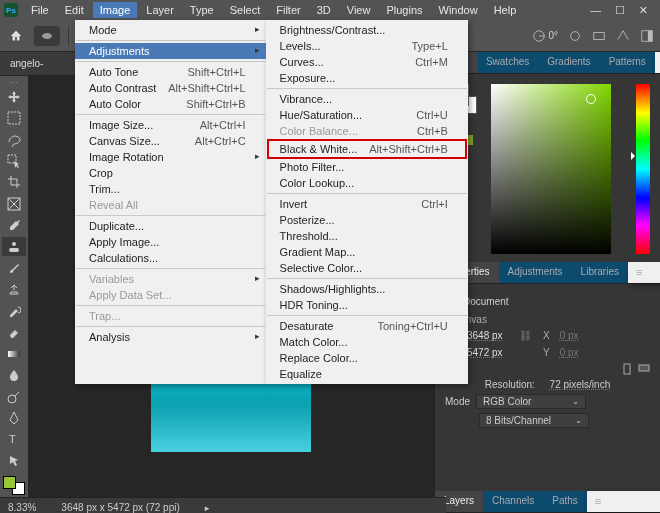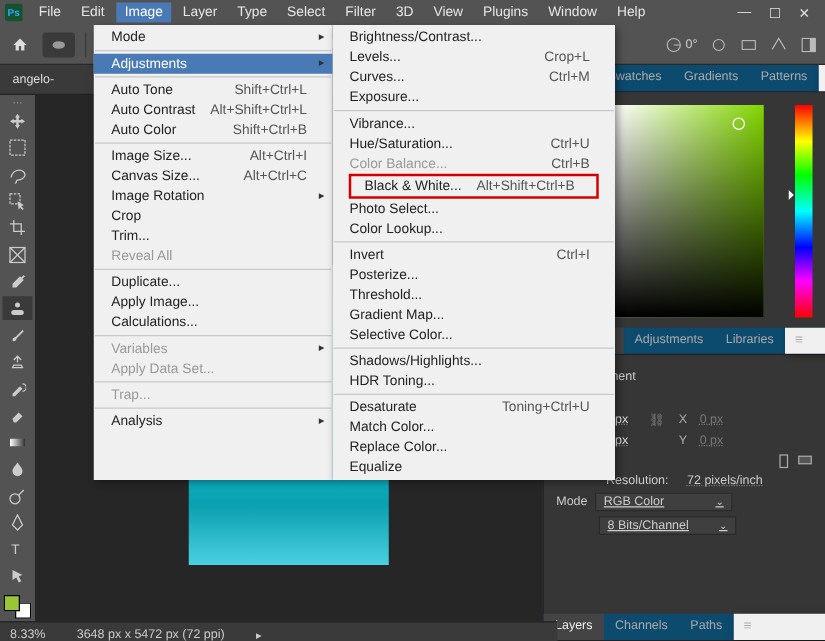--- a/index.html
+++ b/index.html
@@ -59,37 +59,37 @@
 .picker { position: absolute; top: 10px; left: 56px; width: 120px; height: 170px; background: linear-gradient(to bottom, rgba(0,0,0,0) 0%, #000 100%), linear-gradient(to right, #fff 0%, #81d500 100%); }
 .picker .circle { position: absolute; top: 10px; right: 15px; width: 10px; height: 10px; border: 1px solid #fff; border-radius: 50%; }
 .hue { position: absolute; top: 10px; right: 10px; width: 14px; height: 170px; background: linear-gradient(to bottom, #f00 0%, #ff0 17%, #0f0 33%, #0ff 50%, #00f 67%, #f0f 83%, #f00 100%); }
 .hue .ptr { position: absolute; top: 68px; left: -5px; border: 4px solid transparent; border-left-color: #fff; }
 
 .props-body { padding: 6px 10px; font-size: 10px; color: #ccc; }
 .props-body .row { display: flex; align-items: center; gap: 6px; margin: 4px 0; }
 .props-body .sect { color: #aaa; margin: 6px 0 4px; display: flex; align-items: center; gap: 4px; }
 .props-body .lbl { width: 12px; text-align: right; color: #aaa; }
 .props-body .val { min-width: 50px; padding: 1px 4px; color: #ddd; text-decoration: underline dotted #777; }
-.props-body .dd { background: #3f3f3f; border: 1px solid #2a2a2a; padding: 1px 6px; display: flex; align-items: center; justify-content: space-between; min-width: 110px; text-decoration: underline; }
+.props-body .dd { background: #3f3f3f; border: 1px solid #2a2a2a; padding: 1px 6px; display: flex; align-items: center; justify-content: space-between; min-width: 110px; }
 .props-body .link { color: #888; }
 
 
 .status { position: absolute; left: 0; bottom: 0; right: 214px; height: 16px; background: #3a3a3a; display: flex; align-items: flex-end; gap: 25px; padding: 0 8px; font-size: 10px; color: #ccc; border-top: 1px solid #222; }
 
 
 .menu-wrap { position: absolute; top: 20px; left: 75px; display: flex; z-index: 50; }
 .menu { background: #f0f0f0; color: #222; box-shadow: 2px 2px 6px rgba(0,0,0,.4); min-width: 157px; padding: 2px 0; font-size: 11px; }
 .menu .mi { display: flex; justify-content: space-between; padding: 2px 20px 2px 14px; white-space: nowrap; position: relative; }
 .menu .mi .sc { color: #555; margin-left: 12px; }
 .menu .mi.sub::after { content: "▸"; position: absolute; right: 6px; font-size: 9px; color: #333; }
 .menu .mi.dis { color: #999; }
 .menu .mi.hl { background: #4a7ab5; color: #fff; }
 .menu .hr { height: 1px; background: #c8c8c8; margin: 2px 1px; }
 .menu.sub { min-width: 170px; }
-.menu .mi.boxed { border: 2px solid #d40000; margin: 0 13px; padding: 2px 17px 2px 11px; }
+.menu .mi.boxed { border: 2px solid #d40000; margin: 0 1px; padding: 2px 17px 2px 11px; }
 
 svg { display: block; }
 </style>
 </head>
 <body>
 
 <div class="menubar">
   <div class="ps">Ps</div>
   <div id="menubar-items" style="display: contents;"><span class="m">File</span><span class="m">Edit</span><span class="m open">Image</span><span class="m">Layer</span><span class="m">Type</span><span class="m">Select</span><span class="m">Filter</span><span class="m">3D</span><span class="m">View</span><span class="m">Plugins</span><span class="m">Window</span><span class="m">Help</span></div>
   <div class="win-ctrl">
@@ -435,21 +435,21 @@
       <div class="mi sub">
         <span>Analysis</span>
       </div>
     </div>
   <div class="menu sub" id="adj-menu">
       <div class="mi">
         <span>Brightness/Contrast...</span>
       </div>
       <div class="mi">
         <span>Levels...</span>
-        <span class="sc">Crop+L</span>
+        <span class="sc">Type+L</span>
       </div>
       <div class="mi">
         <span>Curves...</span>
         <span class="sc">Ctrl+M</span>
       </div>
       <div class="mi">
         <span>Exposure...</span>
       </div>
       <div class="hr"></div>
       <div class="mi">
@@ -461,21 +461,21 @@
       </div>
       <div class="mi dis">
         <span>Color Balance...</span>
         <span class="sc">Ctrl+B</span>
       </div>
       <div class="mi boxed">
         <span>Black &amp; White...</span>
         <span class="sc">Alt+Shift+Ctrl+B</span>
       </div>
       <div class="mi">
-        <span>Photo Select...</span>
+        <span>Photo Filter...</span>
       </div>
       <div class="mi">
         <span>Color Lookup...</span>
       </div>
       <div class="hr"></div>
       <div class="mi">
         <span>Invert</span>
         <span class="sc">Ctrl+I</span>
       </div>
       <div class="mi">

